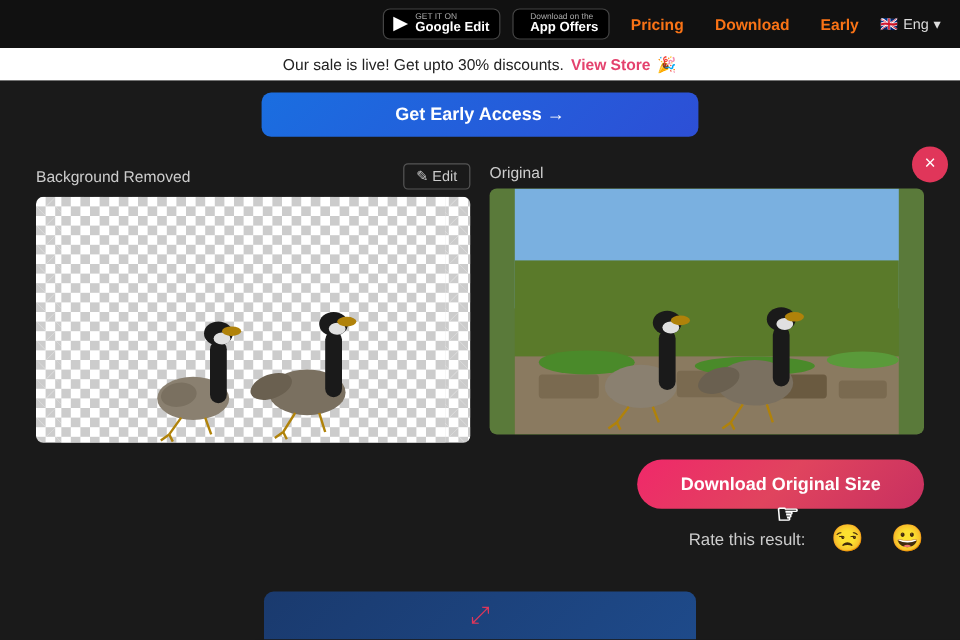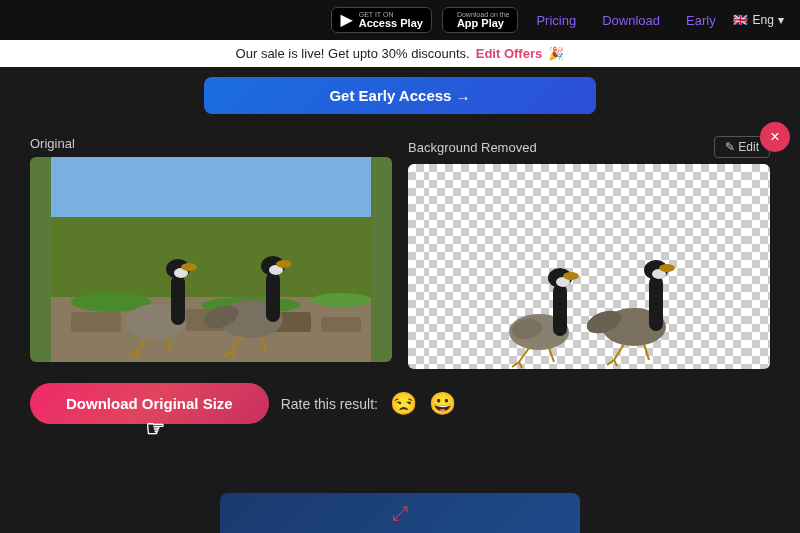--- a/index.html
+++ b/index.html
@@ -45,25 +45,26 @@
     }
     .store-btn .store-text-big {
       font-size: 11px;
       font-weight: 600;
       color: #fff;
       line-height: 1;
     }
     .store-btn-inner { display: flex; flex-direction: column; }
 
     .nav-link {
-      color: #8b5cf6;
+      color: #f97316;
       font-size: 13px;
       text-decoration: none;
       padding: 0 8px;
       cursor: pointer;
+      font-weight: bold;
     }
 
     .lang-btn {
       display: flex;
       align-items: center;
       gap: 4px;
       color: #ddd;
       font-size: 12px;
       cursor: pointer;
     }
@@ -98,21 +99,21 @@
       color: #fff;
       border: none;
       border-radius: 8px;
       padding: 10px 40px;
       font-size: 15px;
       font-weight: 600;
       cursor: pointer;
       display: flex;
       align-items: center;
       gap: 8px;
-      width: 392px;
+      width: 364px;
       justify-content: center;
     }
 
     
     .main-content {
       padding: 10px 30px;
       position: relative;
     }
 
     .close-btn {
@@ -196,41 +197,42 @@
       background-color: #fff;
       position: relative;
       display: flex;
       align-items: center;
       justify-content: center;
     }
 
     
     .download-section {
       display: flex;
-      align-items: center;
+      flex-direction: column;
+      align-items: flex-end;
       margin-top: 14px;
       gap: 12px;
     }
 
     .download-btn {
       background: linear-gradient(135deg, #f0286a, #e0445e, #c83060);
       color: #fff;
       border: none;
       border-radius: 25px;
       padding: 12px 36px;
       font-size: 15px;
       font-weight: 600;
       cursor: pointer;
       position: relative;
     }
 
     .rate-row {
       display: flex;
       align-items: center;
-      gap: 12px;
+      gap: 22px;
       color: #ccc;
       font-size: 14px;
     }
 
     .emoji-btn {
       background: none;
       border: none;
       font-size: 22px;
       cursor: pointer;
     }
@@ -272,115 +274,55 @@
     }
   </style>
 </head>
 <body>
 
 <nav class="navbar">
   <a class="store-btn">
     <span class="store-icon">▶</span>
     <span class="store-btn-inner">
       <span class="store-text-small">GET IT ON</span>
-      <span class="store-text-big">Access Play</span>
+      <span class="store-text-big">Google Edit</span>
     </span>
   </a>
   <a class="store-btn">
     <span class="store-icon"></span>
     <span class="store-btn-inner">
       <span class="store-text-small">Download on the</span>
-      <span class="store-text-big">App Play</span>
+      <span class="store-text-big">App Offers</span>
     </span>
   </a>
   <a class="nav-link">Pricing</a>
   <a class="nav-link">Download</a>
   <a class="nav-link">Early</a>
   <div class="lang-btn">
     <span>🇬🇧</span>
     <span>Eng</span>
     <span>▾</span>
   </div>
 </nav>
 
 <div class="sale-banner">
   <span>Our sale is live! Get upto 30% discounts.</span>
-  <a class="view-link">Edit Offers</a>
+  <a class="view-link">View Store</a>
   <span>🎉</span>
 </div>
 
 <div class="cta-section">
   <button class="cta-btn">Get Early Access →</button>
 </div>
 
 <div class="main-content">
 
   <button class="close-btn">×</button>
 
   <div class="images-row">
-
-    <div class="image-panel">
-      <div class="image-label-row">
-        <span class="image-label">Original</span>
-      </div>
-      <div class="image-box original-img">
-
-        <svg class="goose-scene" viewBox="0 0 320 205" xmlns="http://www.w3.org/2000/svg">
-
-          <rect x="0" y="0" width="320" height="100" fill="#7ab0e0"></rect>
-
-          <rect x="0" y="60" width="320" height="145" fill="#5a7a2a"></rect>
-
-          <rect x="0" y="140" width="320" height="65" fill="#8a7a60"></rect>
-
-          <rect x="20" y="155" width="50" height="20" rx="3" fill="#7a6a50"></rect>
-          <rect x="80" y="158" width="45" height="18" rx="3" fill="#6a5a40"></rect>
-          <rect x="135" y="152" width="60" height="22" rx="3" fill="#7a6a50"></rect>
-          <rect x="205" y="155" width="55" height="20" rx="3" fill="#6a5a40"></rect>
-          <rect x="270" y="160" width="40" height="15" rx="3" fill="#7a6a50"></rect>
-
-          <ellipse cx="60" cy="145" rx="40" ry="10" fill="#4a8a2a"></ellipse>
-          <ellipse cx="200" cy="148" rx="50" ry="8" fill="#4a8a2a"></ellipse>
-          <ellipse cx="290" cy="143" rx="30" ry="7" fill="#5a9a3a"></ellipse>
-
-          <ellipse cx="105" cy="165" rx="30" ry="18" fill="#8a8070"></ellipse>
-
-          <rect x="120" y="118" width="14" height="50" rx="7" fill="#1a1a1a"></rect>
-
-          <ellipse cx="127" cy="112" rx="12" ry="10" fill="#1a1a1a"></ellipse>
-
-          <ellipse cx="130" cy="116" rx="7" ry="5" fill="#e0e0e0"></ellipse>
-
-          <ellipse cx="138" cy="110" rx="8" ry="4" fill="#b0820a"></ellipse>
-
-          <line x1="95" y1="182" x2="85" y2="195" stroke="#b0820a" stroke-width="2"></line>
-          <line x1="115" y1="182" x2="120" y2="195" stroke="#b0820a" stroke-width="2"></line>
-
-          <line x1="85" y1="195" x2="78" y2="200" stroke="#b0820a" stroke-width="2"></line>
-          <line x1="85" y1="195" x2="88" y2="201" stroke="#b0820a" stroke-width="2"></line>
-
-          <ellipse cx="200" cy="162" rx="32" ry="19" fill="#7a7060"></ellipse>
-
-          <rect x="215" y="115" width="14" height="50" rx="7" fill="#1a1a1a"></rect>
-
-          <ellipse cx="222" cy="109" rx="12" ry="10" fill="#1a1a1a"></ellipse>
-
-          <ellipse cx="225" cy="113" rx="7" ry="5" fill="#e0e0e0"></ellipse>
-
-          <ellipse cx="233" cy="107" rx="8" ry="4" fill="#b0820a"></ellipse>
-
-          <ellipse cx="170" cy="160" rx="18" ry="10" fill="#6a6050" transform="rotate(-20 170 160)"></ellipse>
-
-          <line x1="190" y1="180" x2="180" y2="195" stroke="#b0820a" stroke-width="2"></line>
-          <line x1="210" y1="180" x2="215" y2="195" stroke="#b0820a" stroke-width="2"></line>
-          <line x1="180" y1="195" x2="173" y2="200" stroke="#b0820a" stroke-width="2"></line>
-          <line x1="180" y1="195" x2="183" y2="201" stroke="#b0820a" stroke-width="2"></line>
-        </svg>
-      </div>
-    </div>
 
     <div class="image-panel">
       <div class="image-label-row">
         <span class="image-label">Background Removed</span>
         <button class="edit-btn">✎ Edit</button>
       </div>
       <div class="image-box removed-img">
 
         <svg viewBox="0 0 320 205" xmlns="http://www.w3.org/2000/svg" width="100%" height="100%">
 
@@ -420,20 +362,80 @@
           <ellipse cx="230" cy="110" rx="7" ry="5" fill="#e0e0e0"></ellipse>
 
           <ellipse cx="238" cy="104" rx="8" ry="4" fill="#b0820a"></ellipse>
 
           <ellipse cx="175" cy="158" rx="18" ry="10" fill="#6a6050" transform="rotate(-20 175 158)"></ellipse>
 
           <line x1="195" y1="180" x2="185" y2="196" stroke="#b0820a" stroke-width="2"></line>
           <line x1="215" y1="180" x2="220" y2="196" stroke="#b0820a" stroke-width="2"></line>
           <line x1="185" y1="196" x2="178" y2="201" stroke="#b0820a" stroke-width="2"></line>
           <line x1="185" y1="196" x2="188" y2="202" stroke="#b0820a" stroke-width="2"></line>
+        </svg>
+      </div>
+    </div>
+
+    <div class="image-panel">
+      <div class="image-label-row">
+        <span class="image-label">Original</span>
+      </div>
+      <div class="image-box original-img">
+
+        <svg class="goose-scene" viewBox="0 0 320 205" xmlns="http://www.w3.org/2000/svg">
+
+          <rect x="0" y="0" width="320" height="100" fill="#7ab0e0"></rect>
+
+          <rect x="0" y="60" width="320" height="145" fill="#5a7a2a"></rect>
+
+          <rect x="0" y="140" width="320" height="65" fill="#8a7a60"></rect>
+
+          <rect x="20" y="155" width="50" height="20" rx="3" fill="#7a6a50"></rect>
+          <rect x="80" y="158" width="45" height="18" rx="3" fill="#6a5a40"></rect>
+          <rect x="135" y="152" width="60" height="22" rx="3" fill="#7a6a50"></rect>
+          <rect x="205" y="155" width="55" height="20" rx="3" fill="#6a5a40"></rect>
+          <rect x="270" y="160" width="40" height="15" rx="3" fill="#7a6a50"></rect>
+
+          <ellipse cx="60" cy="145" rx="40" ry="10" fill="#4a8a2a"></ellipse>
+          <ellipse cx="200" cy="148" rx="50" ry="8" fill="#4a8a2a"></ellipse>
+          <ellipse cx="290" cy="143" rx="30" ry="7" fill="#5a9a3a"></ellipse>
+
+          <ellipse cx="105" cy="165" rx="30" ry="18" fill="#8a8070"></ellipse>
+
+          <rect x="120" y="118" width="14" height="50" rx="7" fill="#1a1a1a"></rect>
+
+          <ellipse cx="127" cy="112" rx="12" ry="10" fill="#1a1a1a"></ellipse>
+
+          <ellipse cx="130" cy="116" rx="7" ry="5" fill="#e0e0e0"></ellipse>
+
+          <ellipse cx="138" cy="110" rx="8" ry="4" fill="#b0820a"></ellipse>
+
+          <line x1="95" y1="182" x2="85" y2="195" stroke="#b0820a" stroke-width="2"></line>
+          <line x1="115" y1="182" x2="120" y2="195" stroke="#b0820a" stroke-width="2"></line>
+
+          <line x1="85" y1="195" x2="78" y2="200" stroke="#b0820a" stroke-width="2"></line>
+          <line x1="85" y1="195" x2="88" y2="201" stroke="#b0820a" stroke-width="2"></line>
+
+          <ellipse cx="200" cy="162" rx="32" ry="19" fill="#7a7060"></ellipse>
+
+          <rect x="215" y="115" width="14" height="50" rx="7" fill="#1a1a1a"></rect>
+
+          <ellipse cx="222" cy="109" rx="12" ry="10" fill="#1a1a1a"></ellipse>
+
+          <ellipse cx="225" cy="113" rx="7" ry="5" fill="#e0e0e0"></ellipse>
+
+          <ellipse cx="233" cy="107" rx="8" ry="4" fill="#b0820a"></ellipse>
+
+          <ellipse cx="170" cy="160" rx="18" ry="10" fill="#6a6050" transform="rotate(-20 170 160)"></ellipse>
+
+          <line x1="190" y1="180" x2="180" y2="195" stroke="#b0820a" stroke-width="2"></line>
+          <line x1="210" y1="180" x2="215" y2="195" stroke="#b0820a" stroke-width="2"></line>
+          <line x1="180" y1="195" x2="173" y2="200" stroke="#b0820a" stroke-width="2"></line>
+          <line x1="180" y1="195" x2="183" y2="201" stroke="#b0820a" stroke-width="2"></line>
         </svg>
       </div>
     </div>
 
   </div>
 
   <div class="download-section">
     <button class="download-btn" style="position:relative;">
       <span>Download Original Size</span>
       <span class="cursor-hand">☞</span>

